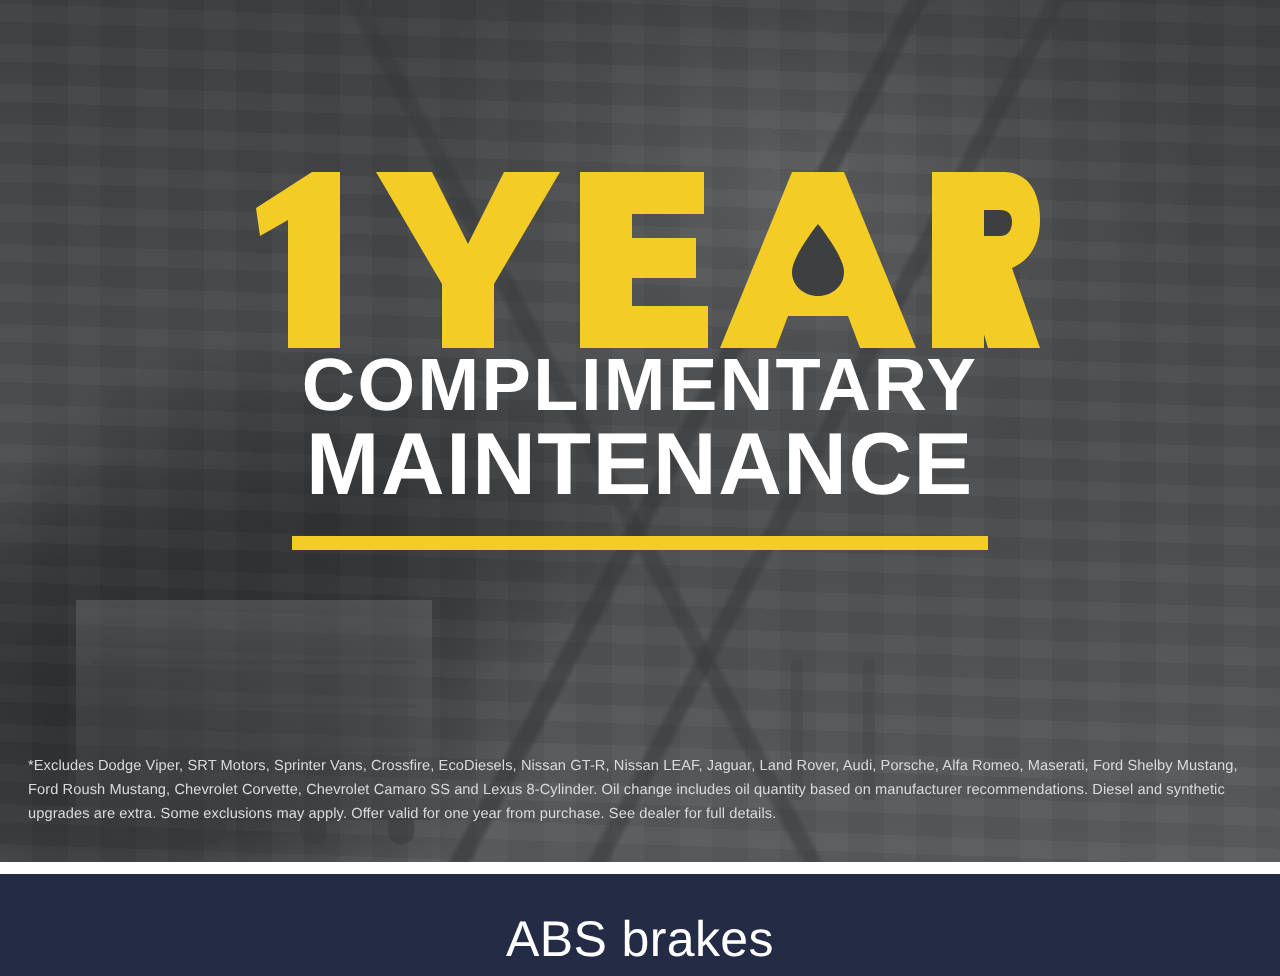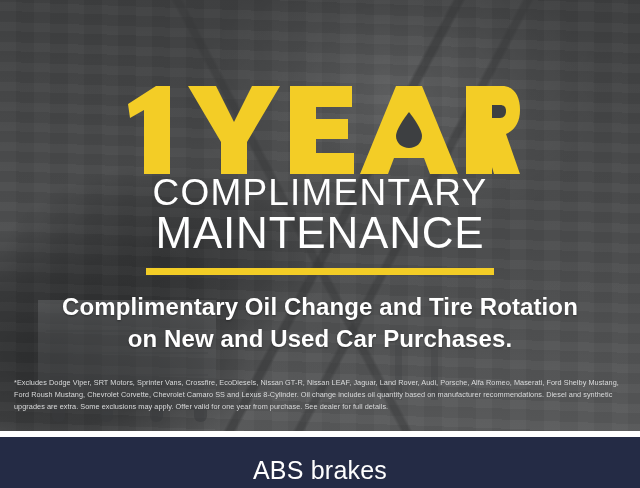--- a/index.html
+++ b/index.html
@@ -127,21 +127,21 @@
   .year-svg {
     display: block;
     margin-top: 82px;
   }
 
   .sub-lines {
     margin-top: 175px;
     width: 100%;
     text-align: center;
     color: #ffffff;
-    font-weight: normal;
+    font-weight: bold;
     letter-spacing: 0.5px;
     line-height: 0.98;
   }
   .sub-line-1 {
     font-size: 37px;
     letter-spacing: 1.2px;
   }
   .sub-line-2 {
     font-size: 44px;
     letter-spacing: 0.8px;
@@ -248,24 +248,20 @@
         </svg>
       </div>
 
       <div class="sub-lines">
         <div class="sub-line-1">COMPLIMENTARY</div>
         <div class="sub-line-2">MAINTENANCE</div>
       </div>
 
       <div class="divider"></div>
 
-      <div class="tagline">
-        <div>Complimentary Oil Change and Tire Rotation</div>
-        <div>on New and Used Car Purchases.</div>
-      </div>
 
     </div>
 
     <div class="disclaimer">*Excludes Dodge Viper, SRT Motors, Sprinter Vans, Crossfire, EcoDiesels, Nissan GT-R, Nissan LEAF, Jaguar, Land Rover, Audi, Porsche, Alfa Romeo, Maserati, Ford Shelby Mustang, Ford Roush Mustang, Chevrolet Corvette, Chevrolet Camaro SS and Lexus 8-Cylinder. Oil change includes oil quantity based on manufacturer recommendations. Diesel and synthetic upgrades are extra. Some exclusions may apply. Offer valid for one year from purchase. See dealer for full details.</div>
 
   </div>
 
   <div class="gap-strip"></div>
 
   <div class="footer-bar">

